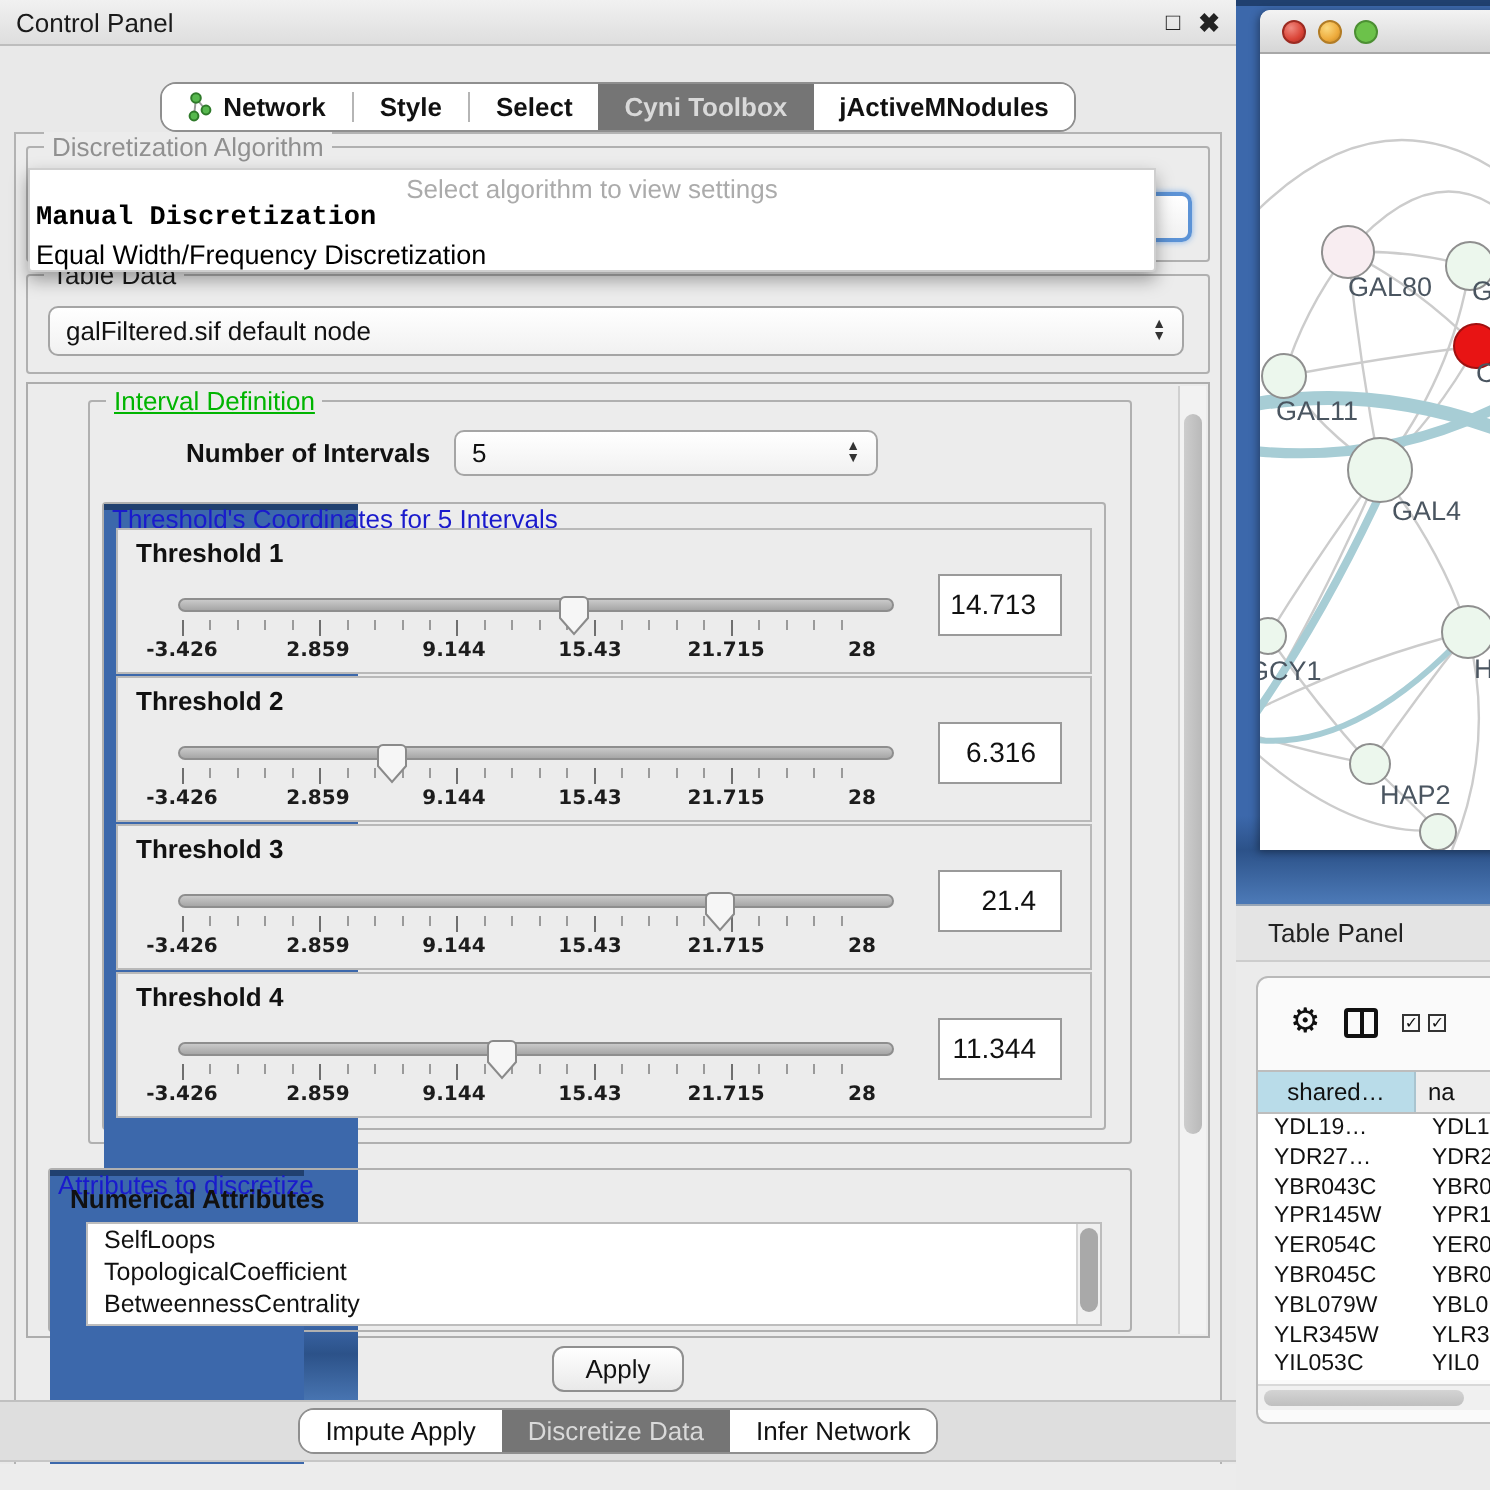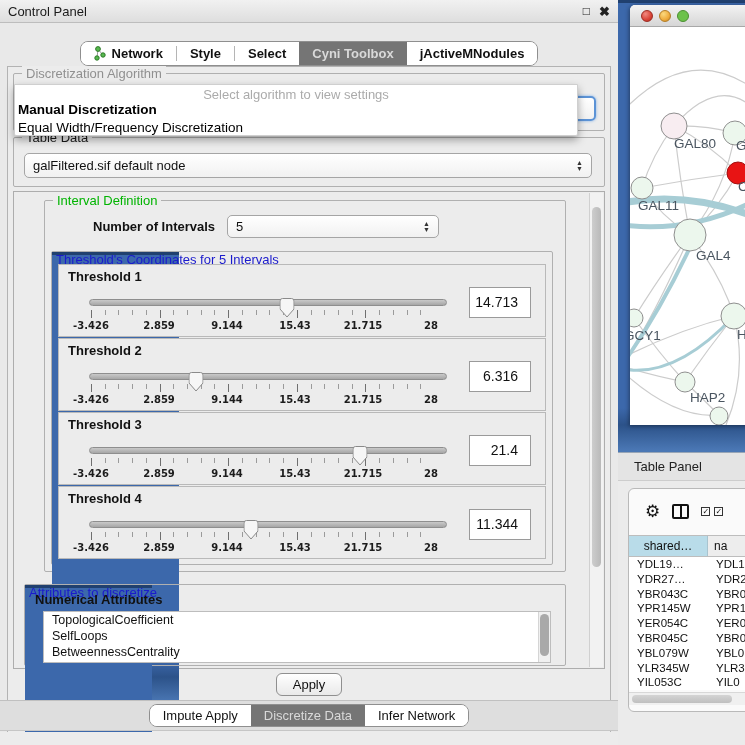--- a/index.html
+++ b/index.html
@@ -19,21 +19,21 @@
   .seg-item.sel{background:var(--tab-selected-bg,#757575);color:#d9d9d9;}
   .seg-sep{width:1px;background:#b5b5b5;margin:4px 0;}
   .tabstrip{position:absolute;left:0;top:23px;right:0;height:43px;display:flex;justify-content:center;align-items:flex-end;}
 
   .content{position:absolute;left:7px;top:66px;width:604px;height:676px;background:#ececec;border:1px solid #b3b3b3;}
 
   
   .group{position:absolute;border:1px solid #b0b0b0;border-radius:2px;}
   .gtitle{position:absolute;top:-8px;left:8px;background:#ececec;padding:0 4px;font-size:13px;color:#1a1a1a;line-height:15px;white-space:nowrap;}
   .gtitle.gray{color:#909090;}
-  .gtitle.green{color:var(--green-title,#00b400);}
+  .gtitle.green{color:var(--green-title,#00b400);text-decoration:underline;}
   .gtitle.blue{color:var(--blue-title,#1a1acc);}
 
   
   .combo{position:absolute;height:25px;background:linear-gradient(#ffffff,#f1f1f1);border:1px solid #a5a5a5;border-radius:5px;display:flex;align-items:center;font-size:13px;color:#111;padding:0 8px;}
   .combo .stepper{margin-left:auto;display:flex;flex-direction:column;line-height:6px;font-size:7px;color:#333;padding-left:6px;}
   .combo.focusring{border:2px solid #5c93d6;box-shadow:0 0 3px #7fb0e8;}
 
   .g-alg{left:5px;top:6px;width:592px;height:58px;}
   .g-table{left:5px;top:70px;width:592px;height:50px;}
 
@@ -67,21 +67,21 @@
 
   .apply{position:absolute;left:50%;transform:translateX(-50%);top:606px;width:66px;height:23px;border:1px solid #8f8f8f;border-radius:6px;background:linear-gradient(#ffffff,#e9e9e9);font-size:13px;color:#111;font-family:"Liberation Sans",sans-serif;}
 
   .bottomband{position:absolute;left:0;top:700px;width:618px;height:31px;background:#dedede;border-top:1px solid #c0c0c0;border-bottom:1px solid #c6c6c6;display:flex;justify-content:center;align-items:center;}
   .bottomfoot{position:absolute;left:0;top:732px;width:618px;height:13px;background:#ececec;}
 
   
   .popup{position:absolute;left:14px;top:84px;width:564px;height:52px;background:#fff;border:1px solid #cfcfcf;border-radius:0 0 2px 2px;box-shadow:0 4px 9px rgba(0,0,0,.35);z-index:30;}
   .popup .ph{text-align:center;font-size:13px;color:#ababab;padding-top:2px;height:16px;}
   .popup .opt{font-size:13.5px;color:#000;padding:1px 3px;line-height:16px;white-space:nowrap;}
-  .popup .opt.bold{font-weight:bold;}
+  .popup .opt.bold{font-weight:bold;font-family:Liberation Mono, monospace;}
 
   
   .right{position:absolute;left:618px;top:0;width:127px;height:745px;background:#ebebeb;}
   .blue{position:absolute;left:0;top:0;width:127px;height:452px;background:linear-gradient(#20406f 0px,#20406f 3px,#3c68ab 3px,#3c68ab 408px,#2c5289 425px,#4a77b4 450px);}
   .netwin{position:absolute;left:12px;top:5px;width:120px;height:420px;background:#fff;border-radius:5px 0 0 0;box-shadow:-1px 1px 4px rgba(0,0,0,.4);overflow:hidden;}
   .nw-title{position:absolute;left:0;top:0;width:100%;height:22px;background:linear-gradient(#f3f3f3,#d6d6d6);border-bottom:1px solid #a8a8a8;border-radius:5px 0 0 0;}
   .light{position:absolute;top:5px;width:12px;height:12px;border-radius:50%;}
   .graph{position:absolute;left:0;top:22px;}
 
   .tp-bar{position:absolute;left:0;top:452px;width:127px;height:29px;background:#e4e4e4;border-top:1px solid #97a5b6;border-bottom:1px solid #cdcdcd;display:flex;align-items:center;}
@@ -276,22 +276,22 @@
             <div class="valbox">11.344</div>
           </div>
 
         </div>
       </div>
 
       <div class="group g-attr">
         <span class="gtitle blue">Attributes to discretize</span>
         <div class="attr-label">Numerical Attributes</div>
         <div class="attr-list">
+          <div class="attr-item">SelfLoops</div>
           <div class="attr-item">TopologicalCoefficient</div>
-          <div class="attr-item">SelfLoops</div>
           <div class="attr-item">BetweennessCentrality</div>
           <div class="attr-vscroll">
               <div class="thumb"></div>
             </div>
         </div>
       </div>
 
       <div class="vscroll">
           <div class="thumb"></div>
         </div>

